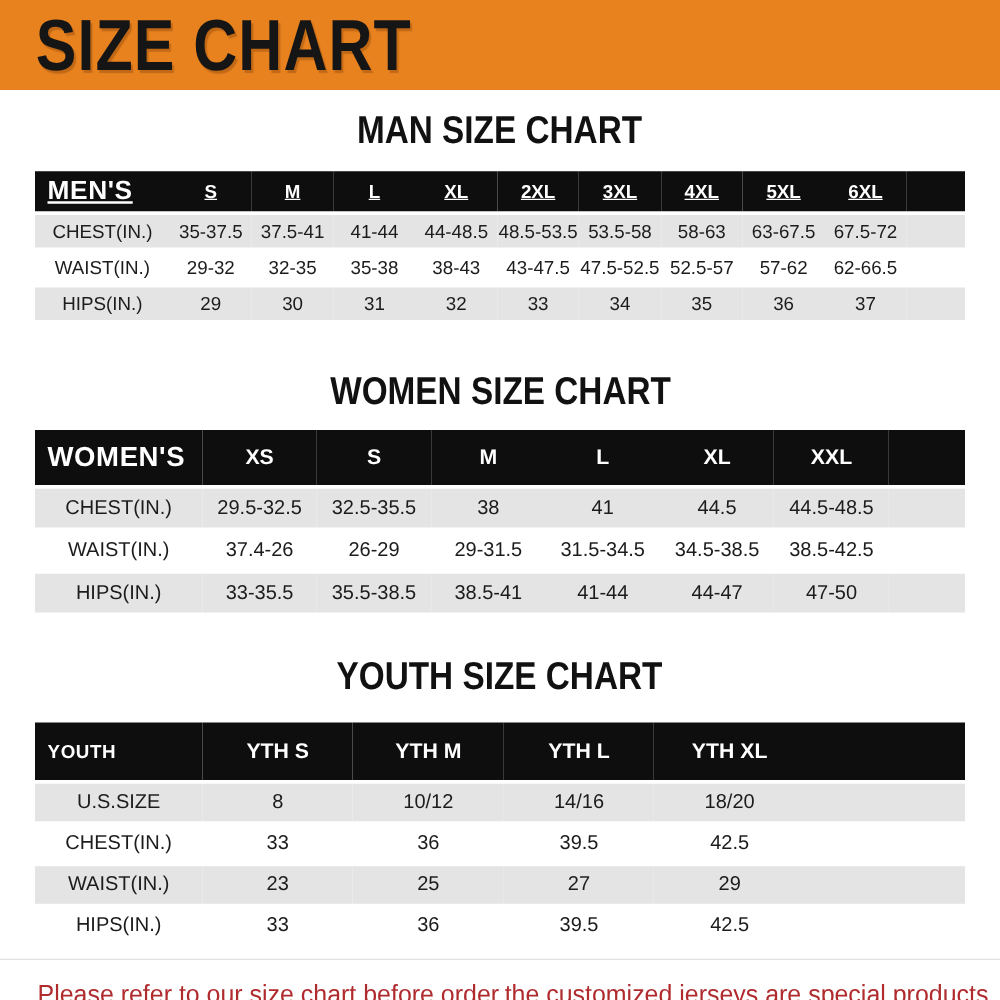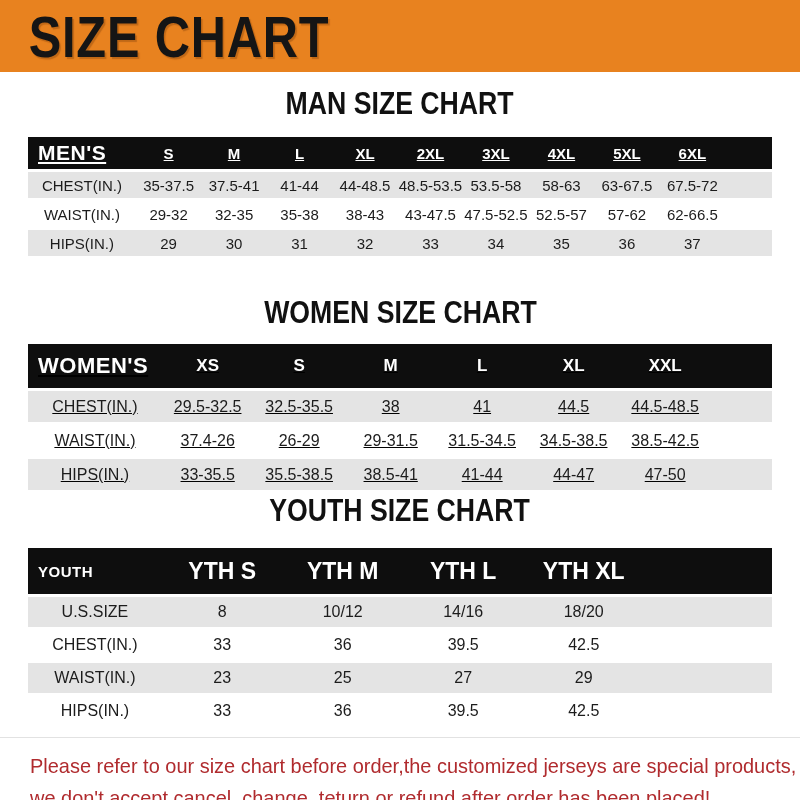--- a/index.html
+++ b/index.html
@@ -27,31 +27,31 @@
   h2 span {
     display: inline-block;
     font-size: 31px;
     font-weight: 800;
     color: #111;
     transform: scaleX(.86);
     white-space: nowrap;
   }
   .h-men   { margin-top: 14px; }
   .h-women { margin-top: 36px; }
-  .h-youth { }
+  .h-youth { margin-top: 30px; }
 
   table {
     width: 744px;
     margin: 0 auto;
     border-collapse: separate;
     border-spacing: 0 3px;
     table-layout: fixed;
   }
   .tbl-men   { margin-top: 12px; }
-  .tbl-women { margin-top: 10px; text-decoration: underline; }
+  .tbl-women { margin-top: 10px; }
   .tbl-youth { margin-top: 16px; }
 
   thead th {
     background: var(--header_row_bg, #0E0E0E);
     color: var(--header_row_text, #ffffff);
     font-weight: bold;
     text-align: center;
   }
   thead th.lbl {
     text-align: left;
@@ -66,21 +66,21 @@
   tbody tr:nth-child(even) td { background: var(--row_bg, #FFFFFF); }
 
   .tbl-men thead th   { height: 30px; font-size: 15px; text-decoration: underline; }
   .tbl-men thead th.lbl { font-size: 21px; }
   .tbl-men tbody td   { height: 24px; font-size: 15px; }
 
   .tbl-women thead th { height: 42px; font-size: 17px; }
   .tbl-women thead th.lbl { font-size: 22px; }
   .tbl-women tbody td { height: 29px; font-size: 16px; }
 
-  .tbl-youth thead th { height: 44px; font-size: 23px; }
+  .tbl-youth thead th { height: 44px; font-size: 17px; }
   .tbl-youth thead th.lbl { font-size: 15px; margin-top: 37px; }
   .tbl-youth tbody td { height: 28px; font-size: 16px; }
 
   .footer {
     margin-top: 8px;
     border-top: 1px solid #E2E2E2;
     padding: 12px 0 0 30px;
     height: 69px;
   }
   .footer p {

